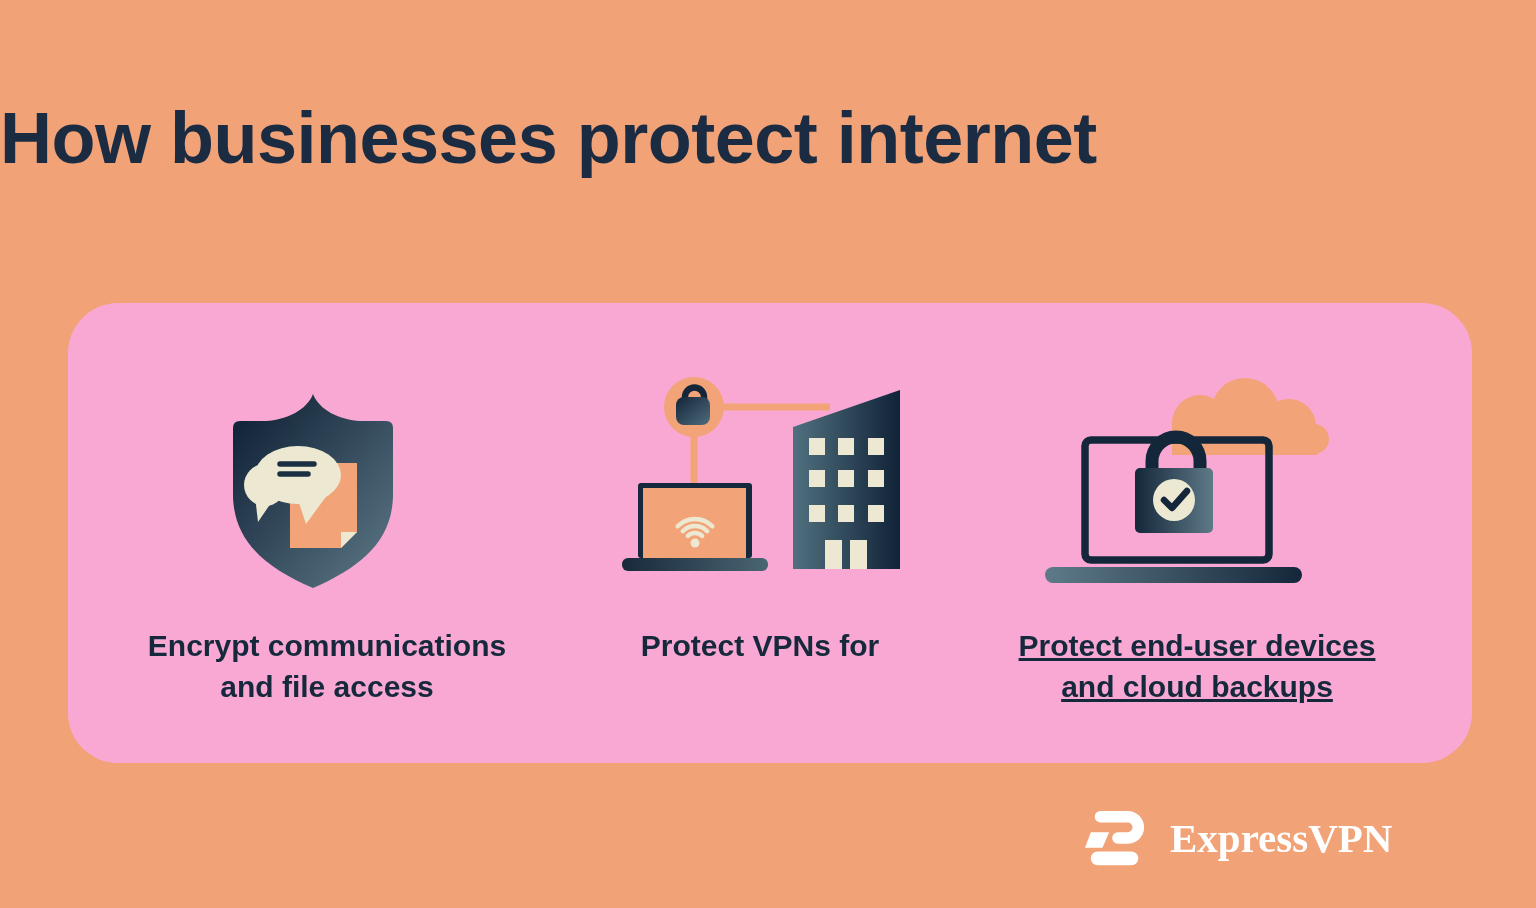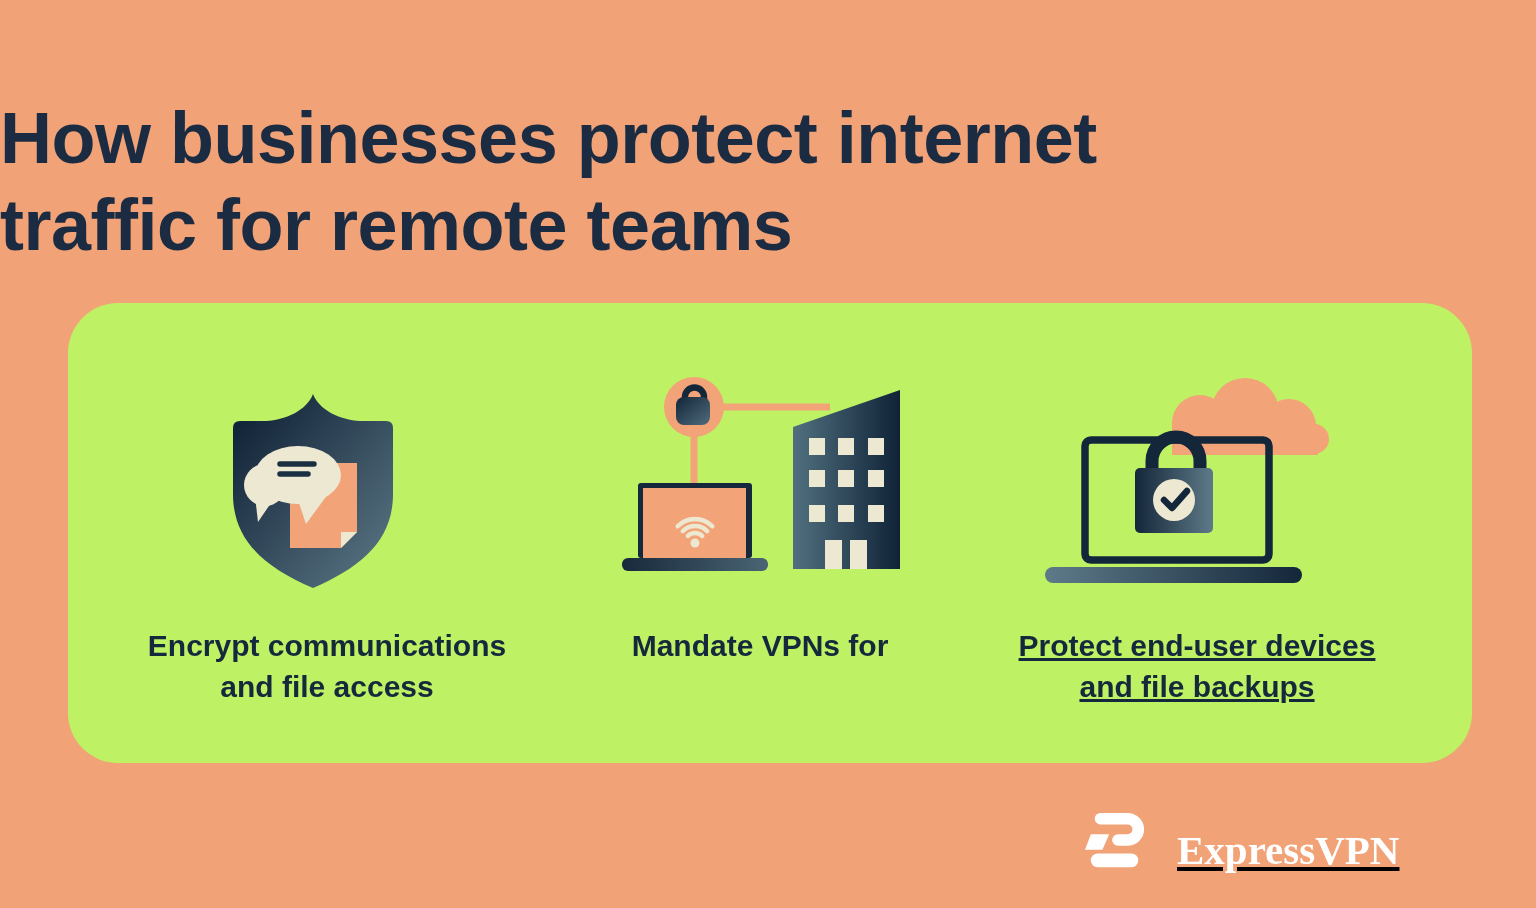--- a/index.html
+++ b/index.html
@@ -16,21 +16,21 @@
     font-size:72px;
     line-height:87px;
     letter-spacing:-0.5px;
     color:#1A2B42;
   }
   .title span { display:block; }
   .panel {
     position:absolute;
     left:68px; top:303px;
     width:1404px; height:460px;
-    background:#bef264;
+    background:#f9a8d4;
     border-radius:50px;
   }
   .icon-box { position:absolute; }
   .icon-1 { left:160px; top:87px;  width:170px; height:200px; }
   .icon-2 { left:550px; top:72px;  width:286px; height:200px; }
   .icon-3 { left:972px; top:73px;  width:295px; height:210px; }
   .caption {
     position:absolute;
     top:322px;
     width:440px;
@@ -42,38 +42,36 @@
   }
   .caption span { display:block; }
   .cap-1 { left:39px; }
   .cap-2 { left:472px; }
   .cap-3 { left:909px;text-decoration:underline; }
   .brand {
     position:absolute;
     left:1085px; top:802px;
     height:72px;
     display:flex;
-    align-items:flex-end;
-    gap:30px;
-    text-decoration:underline;
+    align-items:center;
+    gap:23px;
   }
   .brand-text {
     font-family:"Liberation Serif", serif;
     font-weight:700;
     font-size:41px;
     color:#FFFFFF;
     white-space:nowrap;
   }
 </style>
 </head>
 <body>
 
 <h1 class="title">
   <span>How businesses protect internet</span>
-  <span>traffic for remote teams</span>
 </h1>
 
 <section class="panel">
 
   <div class="icon-box icon-1">
     <svg width="170" height="200" viewBox="0 0 170 200">
       <defs>
         <linearGradient id="gShield" x1="0" y1="0" x2="1" y2="1">
           <stop offset="0.1" stop-color="#132539"></stop>
           <stop offset="1" stop-color="#5E7A88"></stop>
@@ -180,25 +178,25 @@
         <path d="M124,124 l8,8 l15,-17" stroke="#14273A" stroke-width="6.5" stroke-linecap="round" stroke-linejoin="round" fill="none"></path>
       </g>
     </svg>
   </div>
 
   <p class="caption cap-1">
     <span>Encrypt communications</span>
     <span>and file access</span>
   </p>
   <p class="caption cap-2">
-    <span>Mandate VPNs for</span>
+    <span>Protect VPNs for</span>
   </p>
   <p class="caption cap-3">
     <span>Protect end-user devices</span>
-    <span>and file backups</span>
+    <span>and cloud backups</span>
   </p>
 </section>
 
 <footer class="brand">
   <svg width="62" height="68" viewBox="0 0 64 70">
     <path d="M16,13 H44 A11,11 0 0 1 44,35 H34" fill="none" stroke="#FFFFFF" stroke-width="12" stroke-linecap="round"></path>
     <polygon points="6,29 25,29 18,45 0,45" fill="#FFFFFF"></polygon>
     <rect x="6" y="49" width="49" height="14" rx="7" fill="#FFFFFF"></rect>
   </svg>
   <span class="brand-text">ExpressVPN</span>

